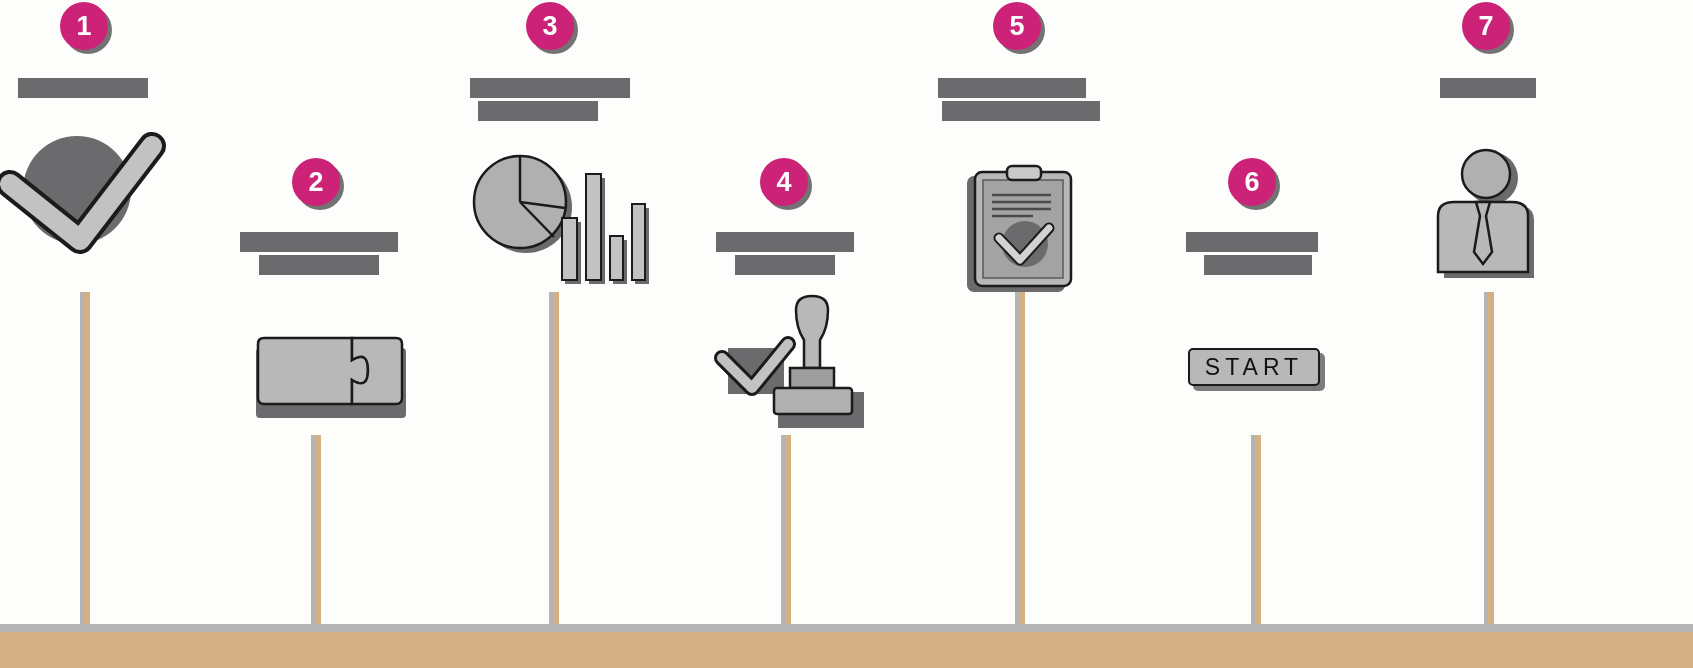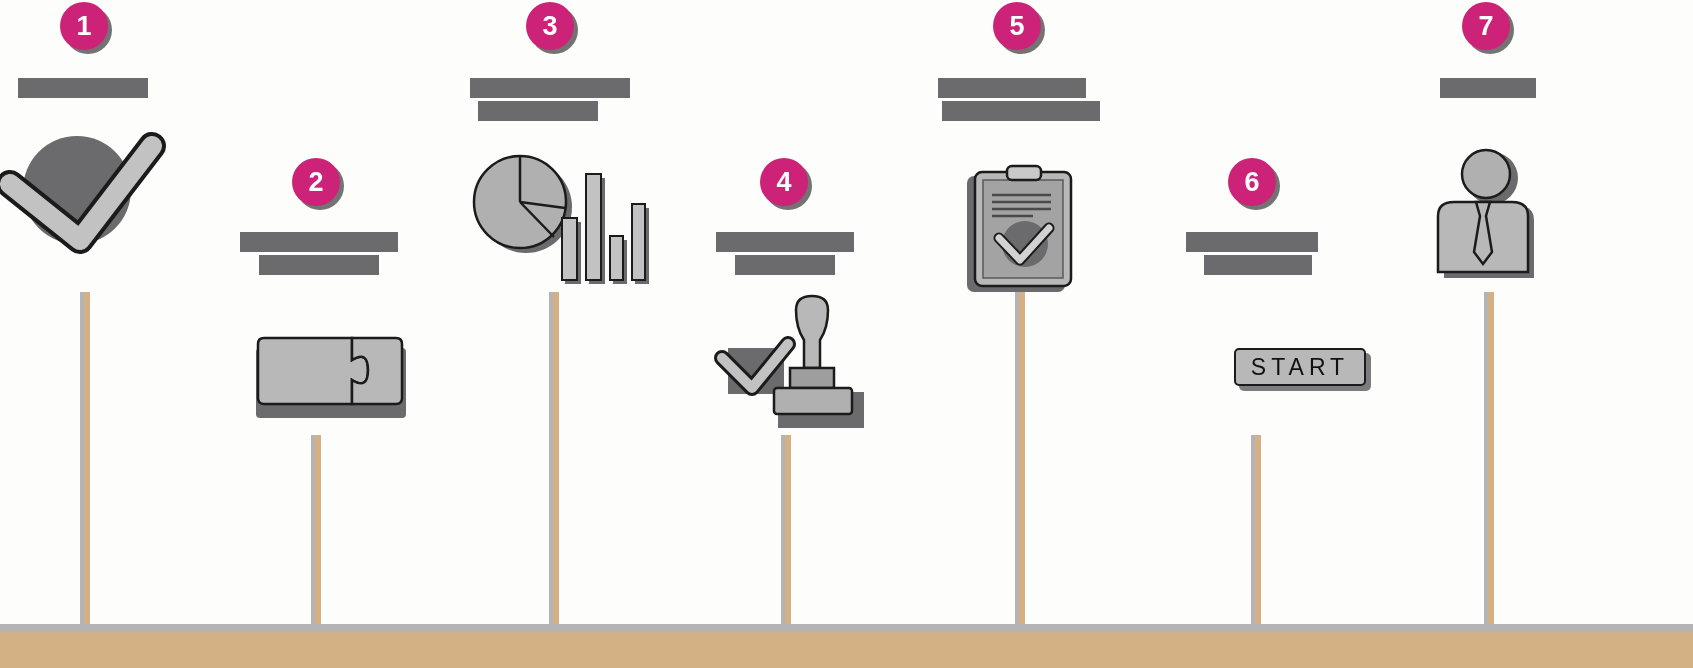--- a/index.html
+++ b/index.html
@@ -62,21 +62,20 @@
     position:absolute;
     border:2px solid #1b1b1b;
     border-radius:5px;
     background:#b8b8b8;
     color:#111;
     font-size:23px;
     letter-spacing:5px;
     display:flex; align-items:center; justify-content:center;
     box-shadow:5px 5px 0 rgba(110,110,112,0.9);
     font-family:"Liberation Sans", sans-serif;
-    margin-left:46px;
   }
 </style>
 </head>
 <body>
 
 <div id="stage">
 
   <div class="stem" style="left:80px;top:292px;height:340px;">
     <div class="shadow"></div>
     <div class="pole"></div>

